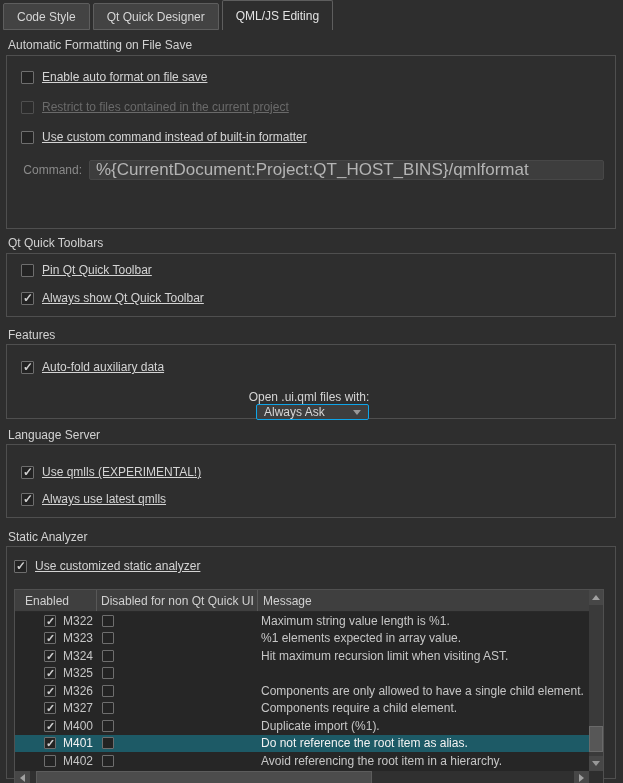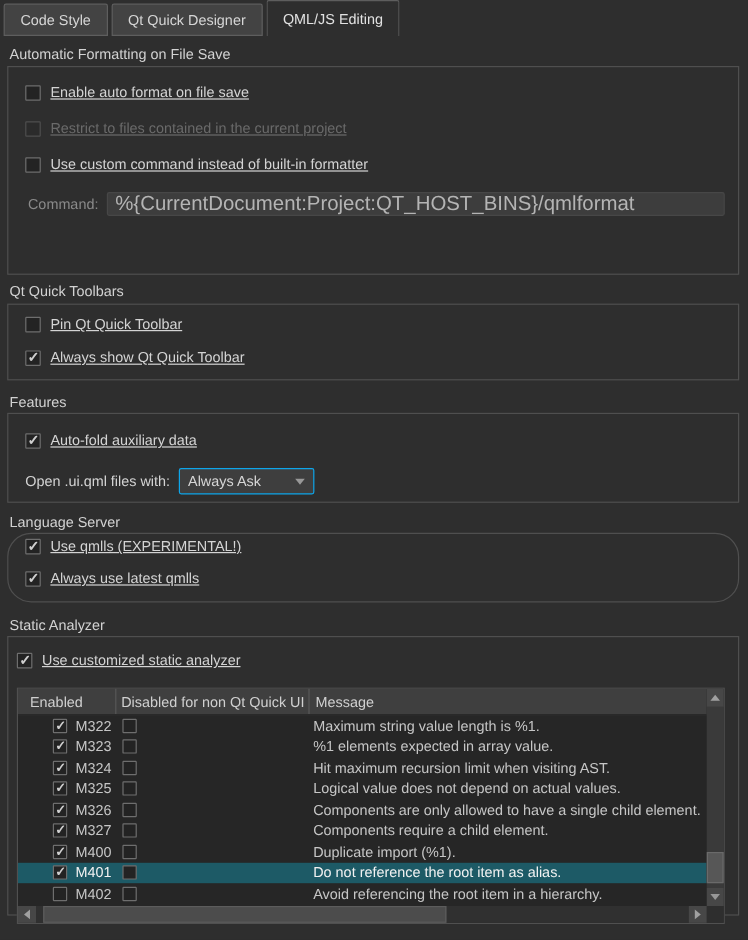--- a/index.html
+++ b/index.html
@@ -32,21 +32,21 @@
   .s4 .group-title { margin-top:9px;  margin-bottom:2px; }
   .s5 .group-title { margin-top:12px; margin-bottom:2px; }
   .group-box {
     margin:0 7px 0 6px;
     border:1px solid #4f4f4f;
     background:#2e2e2e;
   }
   .s1 .group-box { height:174px; padding:14px 11px 0 14px; }
   .s2 .group-box { height:64px;  padding:9px 11px 0 14px; }
   .s3 .group-box { height:75px;  padding:15px 11px 0 14px; }
-  .s4 .group-box { height:58px;  padding:3px 11px 0 14px;border-radius:20px; }
+  .s4 .group-box { height:74px;  padding:20px 11px 0 14px; }
   .s5 .group-box { height:233px; padding:12px 11px 0 7px; }
 
   
   .cb-row { display:flex; align-items:center; height:14px; margin-bottom:16px; }
   .s2 .cb-row { margin-bottom:14px; }
   .s4 .cb-row { margin-bottom:13px; }
   .cb {
     width:13px; height:13px; flex:0 0 13px;
     background:#232323; border:1px solid #6e6e6e; border-radius:1px;
     position:relative; display:inline-block;
@@ -64,21 +64,21 @@
   .form-row { display:flex; align-items:center; height:20px; margin-bottom:10px; margin-top:2px; }
   .form-label { width:68px; text-align:right; color:#8a8a8a; padding-right:7px; white-space:nowrap; }
   .field {
     flex:1; height:20px;
     background:#3d3d3d; border:1px solid #474747; border-radius:2px;
     color:#b4b4b4; font-family:"Liberation Sans", sans-serif; font-size:17px;
     padding:0 6px; outline:none;
   }
 
   
-  .combo-row { display:flex; align-items:center; height:22px; margin-top:11px; }
+  .combo-row { display:flex; align-items:center; height:22px; margin-top:11px;flex-direction:column; }
   .combo-label { margin-right:7px; white-space:nowrap; }
   .combo {
     width:113px; height:22px;
     background:#3e3e3e; border:1px solid #0ea5e9; border-radius:2px;
     display:flex; align-items:center; padding:0 7px; color:#d6d6d6;
   }
   .combo .combo-text { flex:1; }
   .tri { width:0; height:0; display:block; }
   .tri-down  { border-left:4px solid transparent; border-right:4px solid transparent; border-top:5px solid #989898; }
   .tri-up    { border-left:4px solid transparent; border-right:4px solid transparent; border-bottom:5px solid #a0a0a0; }
@@ -256,23 +256,20 @@
   </div>
 
   <div class="sa-row">
     <div class="sa-c1">
       <span class="cb cb-sm cb-enabled checked"></span>
       <span class="row-id">M325</span>
     </div>
     <div class="sa-c2">
       <span class="cb cb-sm cb-disabled"></span>
     </div>
-    <div class="sa-c3">
-      <span class="row-msg">Logical value does not depend on actual values.</span>
-    </div>
   </div>
 
   <div class="sa-row">
     <div class="sa-c1">
       <span class="cb cb-sm cb-enabled checked"></span>
       <span class="row-id">M326</span>
     </div>
     <div class="sa-c2">
       <span class="cb cb-sm cb-disabled"></span>
     </div>

